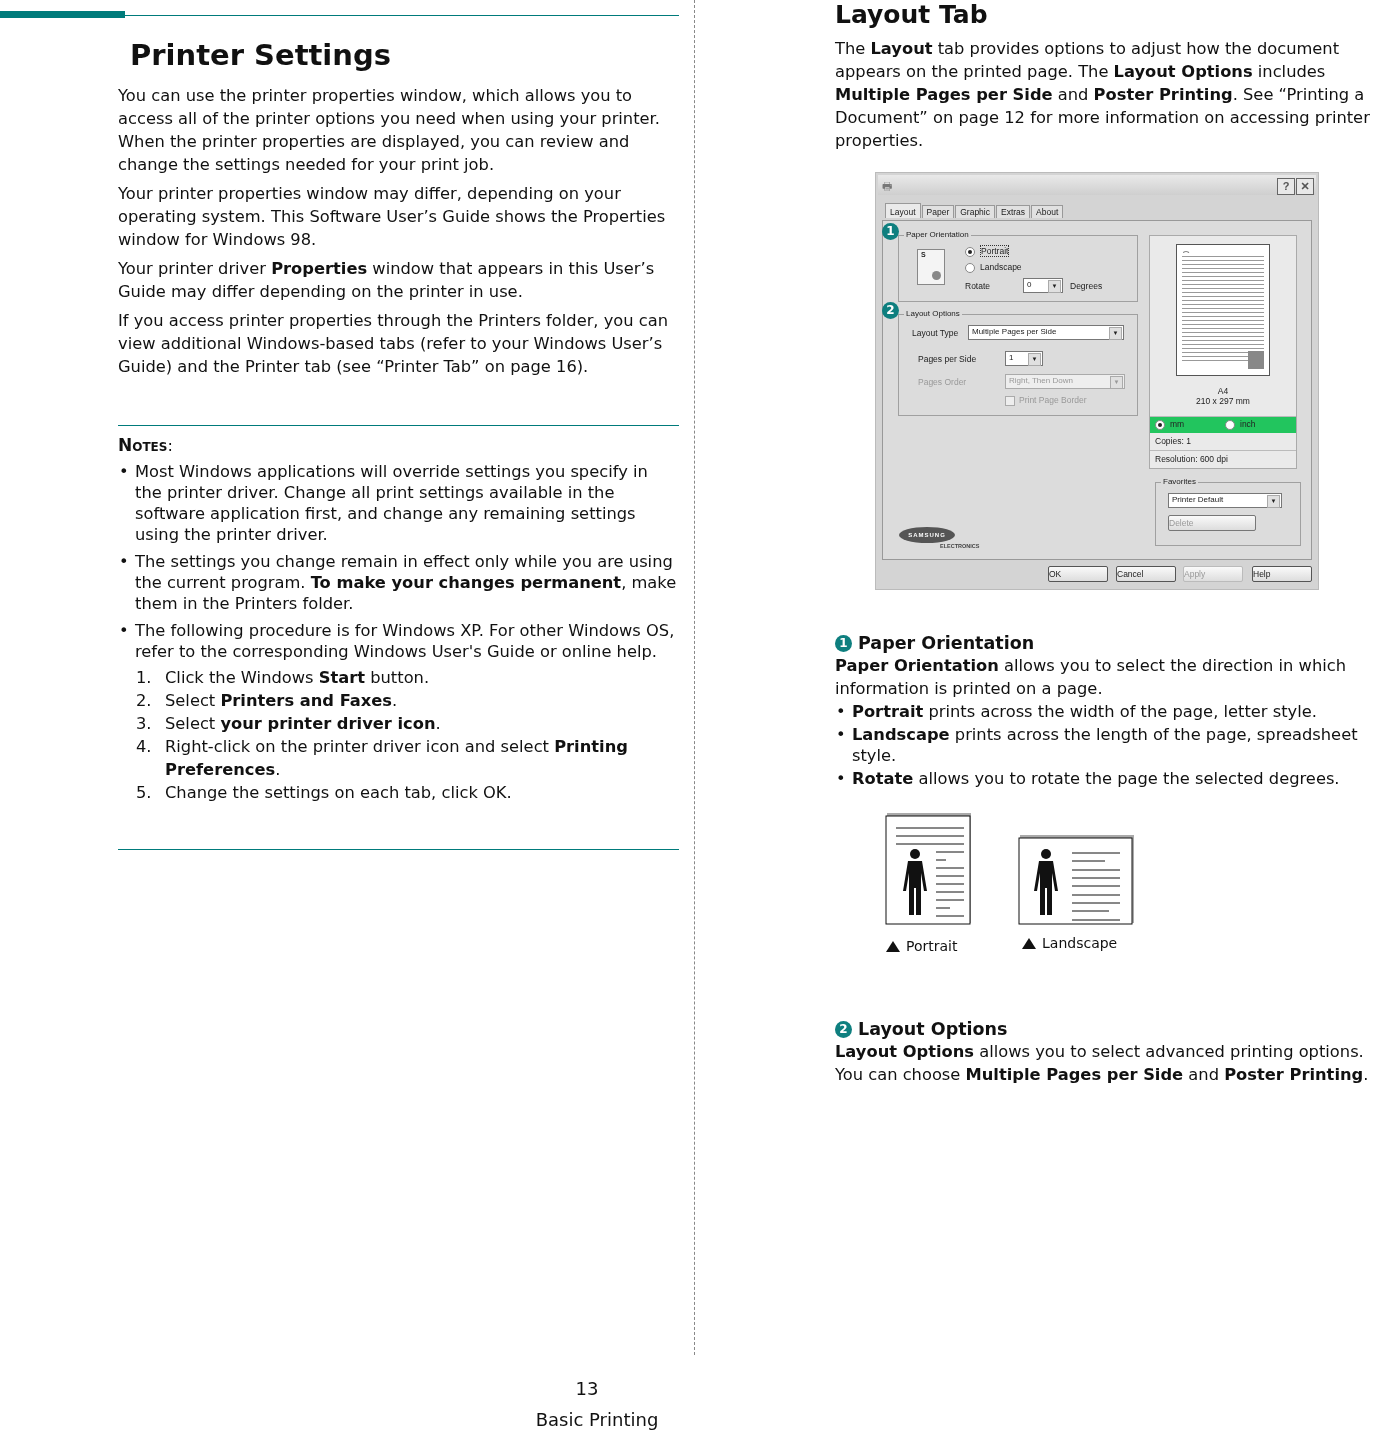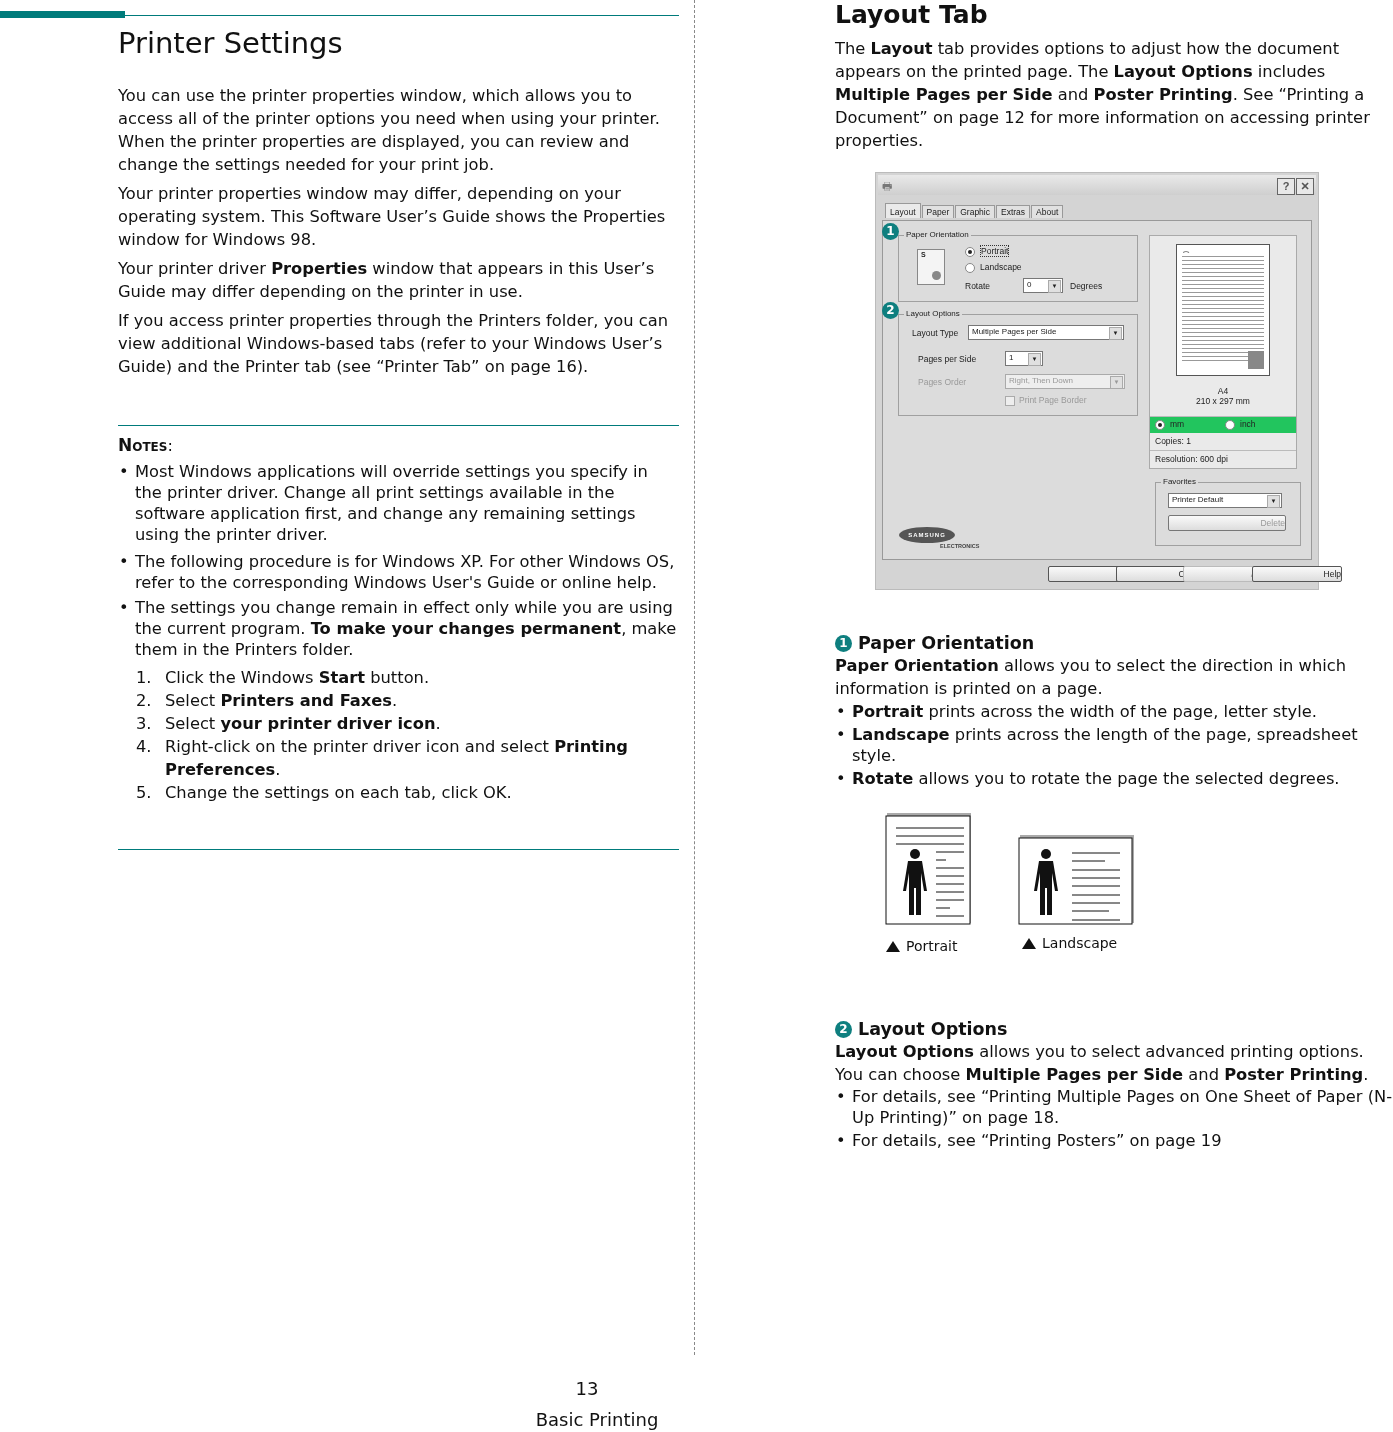--- a/index.html
+++ b/index.html
@@ -5,21 +5,21 @@
   html, body { margin:0; padding:0; background:#fff; }
   body { width:1393px; height:1432px; position:relative; overflow:hidden;
          font-family:"DejaVu Sans", sans-serif; color:#111; }
   .abs { position:absolute; }
   .p { font-size:16.3px; line-height:23px; margin:0; }
   b { font-weight:bold; }
 
   
   .rule-thick { left:0; top:11px; width:125px; height:7px; background:#007b7b; }
   .rule-thin { left:125px; top:15px; width:554px; height:1px; background:#007b7b; }
-  .h1 { left:118px; top:26px; font-size:29px; font-weight:normal; margin:0;text-align:center; }
+  .h1 { left:118px; top:26px; font-size:29px; font-weight:bold; margin:12px;text-align:center; }
   .h2 { left:835px; top:0px; font-size:25px; font-weight:bold; margin:0; }
 
   .col-left { left:118px; width:560px; }
   .col-right { left:835px; width:558px; }
 
   .note-rule { left:118px; width:561px; height:1px; background:#007b7b; }
   .notes-title { font-weight:bold; font-variant:small-caps; font-size:17px; }
 
   ul.b { list-style:none; margin:0; padding:0; }
   ul.b li { position:relative; padding-left:17px; font-size:16.3px; line-height:21px; margin-bottom:6px; }
@@ -37,21 +37,21 @@
   .tabs { position:absolute; left:9px; top:32px; display:flex; }
   .tab { border:1px solid #999; border-bottom:none; background:#e1e1e1; padding:1px 4px; margin-right:1px; font-size:8.5px; }
   .tab.active { background:#eaeaea; padding-top:3px; margin-top:-2px; }
   .panel { position:absolute; left:6px; top:47px; width:428px; height:338px; border:1px solid #999; background:#dcdcdc; }
   .group { position:absolute; border:1px solid #a0a0a0; }
   .glabel { position:absolute; top:-6px; left:5px; background:#dcdcdc; padding:0 2px; font-size:8px; }
   .sel { position:absolute; background:#fff; border:1px solid #777; font-size:8px; padding:1px 3px; box-sizing:border-box; height:15px; }
   .sel .arr { position:absolute; right:1px; top:1px; width:11px; height:11px; background:#e0e0e0; border:1px solid #aaa; font-size:6px; line-height:11px; text-align:center; }
   .radio { display:inline-block; width:8px; height:8px; border-radius:50%; border:1px solid #888; background:#fff; vertical-align:middle; margin-right:5px; position:relative; }
   .radio.on::after { content:""; position:absolute; left:2px; top:2px; width:4px; height:4px; border-radius:50%; background:#222; }
-  .btn { position:absolute; height:14px; border:1px solid #555; background:linear-gradient(#fafafa,#ddd); font-size:8.5px; text-align:right; line-height:14px; border-radius:2px;padding-left:30px; }
+  .btn { position:absolute; height:14px; border:1px solid #555; background:linear-gradient(#fafafa,#ddd); font-size:8.5px; text-align:left; line-height:14px; border-radius:2px; }
   .dis { color:#999; }
   .badge-s { position:absolute; width:17px; height:17px; border-radius:50%; background:#0e7f7f; color:#fff; font-weight:bold; font-size:12px; text-align:center; line-height:17px; font-family:"DejaVu Sans", sans-serif; }
 
   .badge { display:inline-block; width:17px; height:17px; border-radius:50%; background:#0e7f7f; color:#fff; font-size:12px; line-height:17px; text-align:center; font-weight:bold; vertical-align:2px; margin-right:6px; }
   .h3 { font-size:17.5px; font-weight:bold; }
 
   .caption { font-size:14px; }
   .tri { display:inline-block; width:0; height:0; border-left:7px solid transparent; border-right:7px solid transparent; border-bottom:11px solid #111; margin-right:6px; vertical-align:-1px; }
 
   .footer-num { left:0; width:1174px; text-align:center; top:1378px; font-size:18px; }
@@ -69,22 +69,22 @@
   <p class="p" style="margin-top:6px;">Your printer properties window may differ, depending on your operating system. This Software User’s Guide shows the Properties window for Windows 98.</p>
   <p class="p" style="margin-top:6px;"><span>Your printer driver </span><b>Properties</b><span> window that appears in this User’s Guide may differ depending on the printer in use.</span></p>
   <p class="p" style="margin-top:6px;">If you access printer properties through the Printers folder, you can view additional Windows-based tabs (refer to your Windows User’s Guide) and the Printer tab (see “Printer Tab” on page 16).</p>
 </div>
 
 <div class="abs note-rule" style="top:425px;"></div>
 <div class="abs col-left" style="top:434px;">
   <div style="font-size:16px; line-height:22px; margin-bottom:4px;"><span class="notes-title">Notes</span><span>:</span></div>
   <ul class="b">
     <li>Most Windows applications will override settings you specify in the printer driver. Change all print settings available in the software application first, and change any remaining settings using the printer driver.</li>
+    <li><span>The settings you change remain in effect only while you are using the current program. </span><b>To make your changes permanent</b><span>, make them in the Printers folder.</span></li>
     <li style="margin-bottom:4px;"><span>The following procedure is for Windows XP. For other Windows OS, refer to the corresponding Windows User's Guide or online help.</span></li>
-    <li><span>The settings you change remain in effect only while you are using the current program. </span><b>To make your changes permanent</b><span>, make them in the Printers folder.</span></li>
   </ul>
   <ol class="n">
     <li><span class="num">1.</span><span>Click the Windows </span><b>Start</b><span> button.</span></li>
     <li><span class="num">2.</span><span>Select </span><b>Printers and Faxes</b><span>.</span></li>
     <li><span class="num">3.</span><span>Select </span><b>your printer driver icon</b><span>.</span></li>
     <li><span class="num">4.</span><span>Right-click on the printer driver icon and select </span><b>Printing Preferences</b><span>.</span></li>
     <li><span class="num">5.</span><span>Change the settings on each tab, click OK.</span><b></b><span></span></li>
   </ol>
 </div>
 <div class="abs note-rule" style="top:849px;"></div>
@@ -220,20 +220,16 @@
     <path d="M22 27 h14 l5 30 h-3 l-3 -18 v42 h-5 v-27 h-2 v27 h-5 v-42 l-3 18 h-3 z"></path>
   </g>
 </svg>
 <div class="abs caption" style="left:886px; top:938px;"><span class="tri"></span><span>Portrait</span></div>
 <div class="abs caption" style="left:1022px; top:935px;"><span class="tri"></span><span>Landscape</span></div>
 
 <div class="abs col-right" style="top:1019px;">
   <div class="h3"><span class="badge">2</span><span>Layout Options</span></div>
   <p class="p" style="margin-top:1px;"><b>Layout Options</b><span> allows you to select advanced printing options.</span></p>
   <p class="p" style="white-space:nowrap;"><span>You can choose </span><b>Multiple Pages per Side</b><span> and </span><b>Poster Printing</b><span>.</span></p>
-  <ul class="b">
-    <li style="margin-bottom:2px;">For details, see “Printing Multiple Pages on One Sheet of Paper (N-Up Printing)” on page 18.</li>
-    <li style="margin-bottom:2px;">For details, see “Printing Posters” on page 19</li>
-  </ul>
 </div>
 
 <div class="abs footer-num">13</div>
 <div class="abs footer-title">Basic Printing</div>
 
 </body></html>

